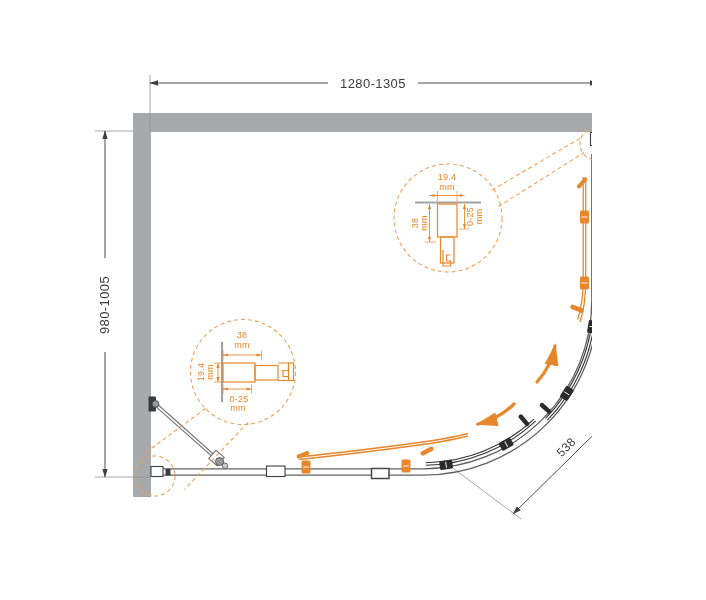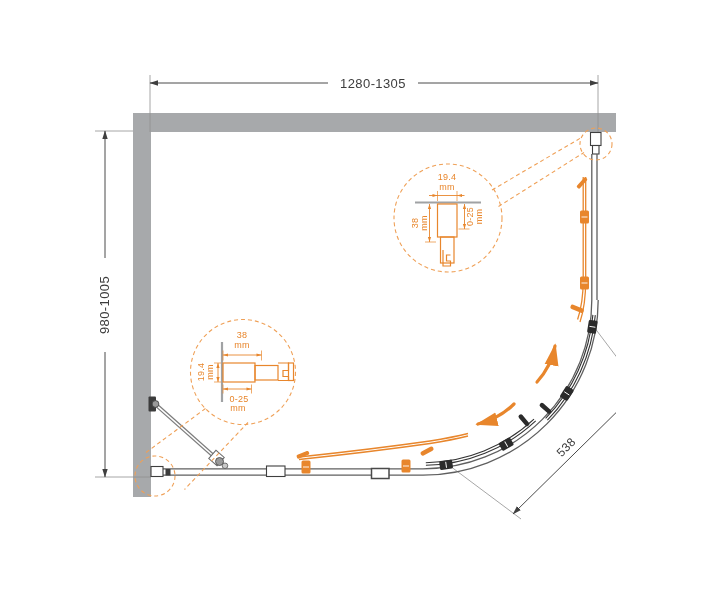--- a/index.html
+++ b/index.html
@@ -1,17 +1,17 @@
 <!DOCTYPE html>
 <html style="--accent: #E8862C; --accent-light: #EFA057; --wall-gray: #A7A9AB; --text-gray: #3D3D3D;"><head>
 <meta charset="utf-8">
 <style>
   html,body{margin:0;padding:0;background:#fff;}
   .canvas{position:relative;width:592px;height:600px;background:#fff;overflow:hidden;
-          font-family:"Liberation Sans", sans-serif;padding-left:24px;}
+          font-family:"Liberation Sans", sans-serif;}
   svg{position:absolute;inset:0;}
   .wall{fill:var(--wall-gray,#A7A9AB);}
   .ext{stroke:#909090;stroke-width:0.8;fill:none;}
   .dim{stroke:#4a4a4a;stroke-width:1;fill:none;}
   .dimtext{fill:var(--text-gray,#3D3D3D);font-size:13px;letter-spacing:0.4px;}
   .dimtext-sm{fill:var(--text-gray,#3D3D3D);font-size:12px;letter-spacing:0.4px;}
   .rail{stroke:#5f5f5f;stroke-width:1.3;fill:none;}
   .glass{stroke:#333;stroke-width:1.1;fill:none;}
   .roller{fill:#2b2b2b;}
   .slit{stroke:#fff;stroke-width:0.9;}

